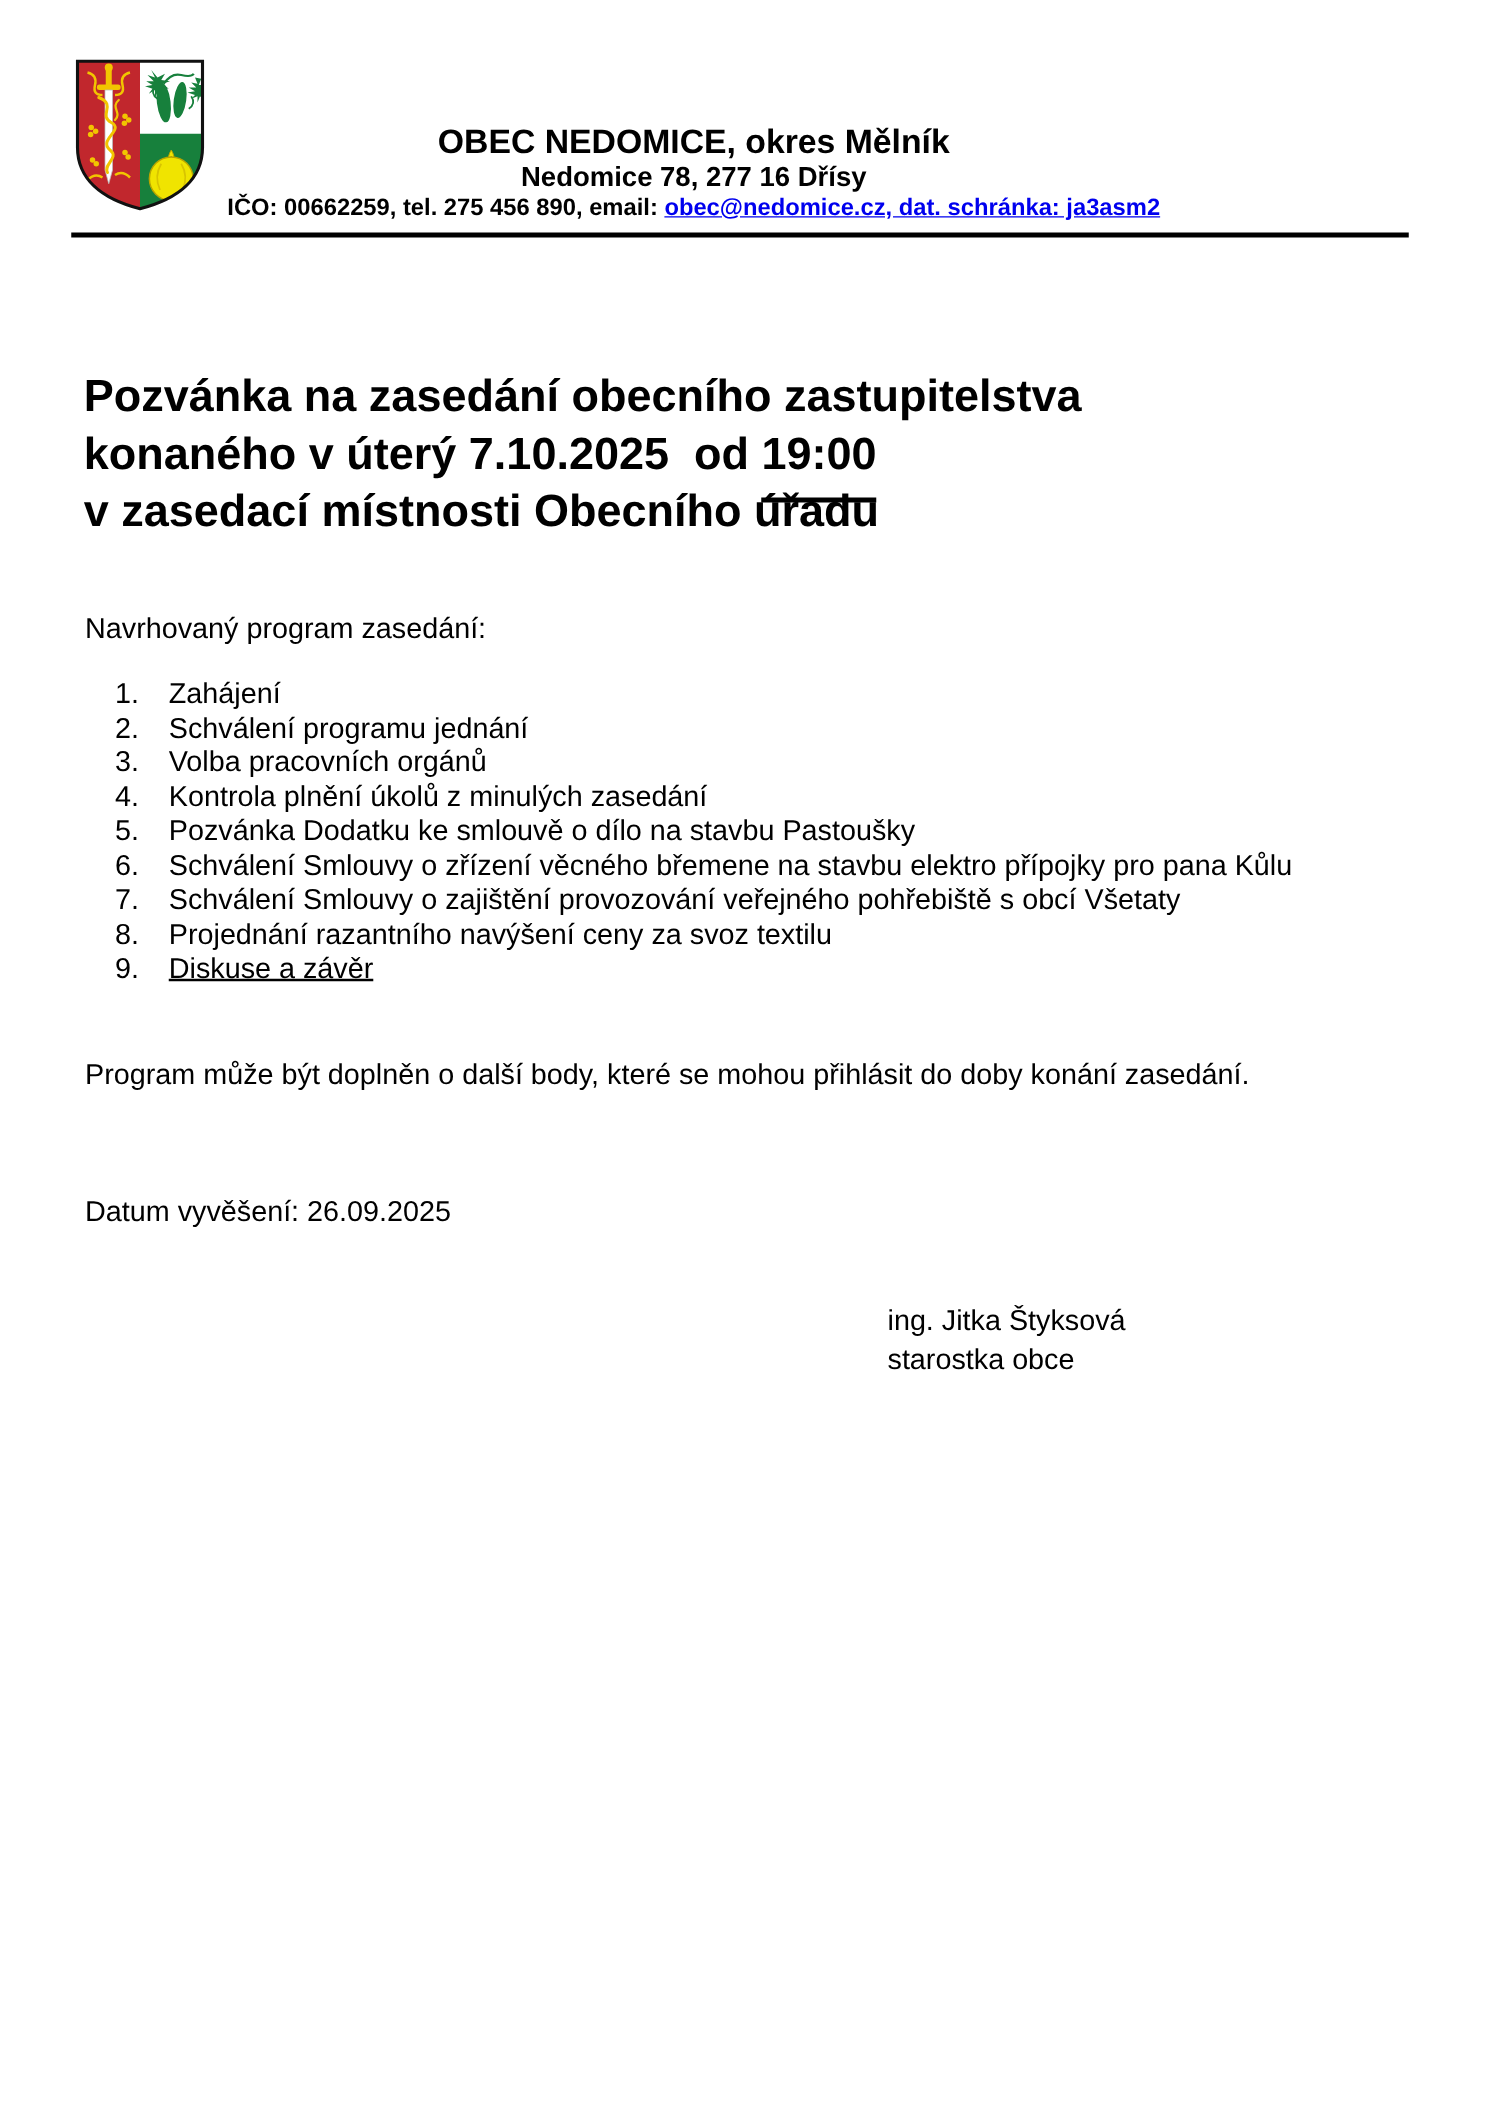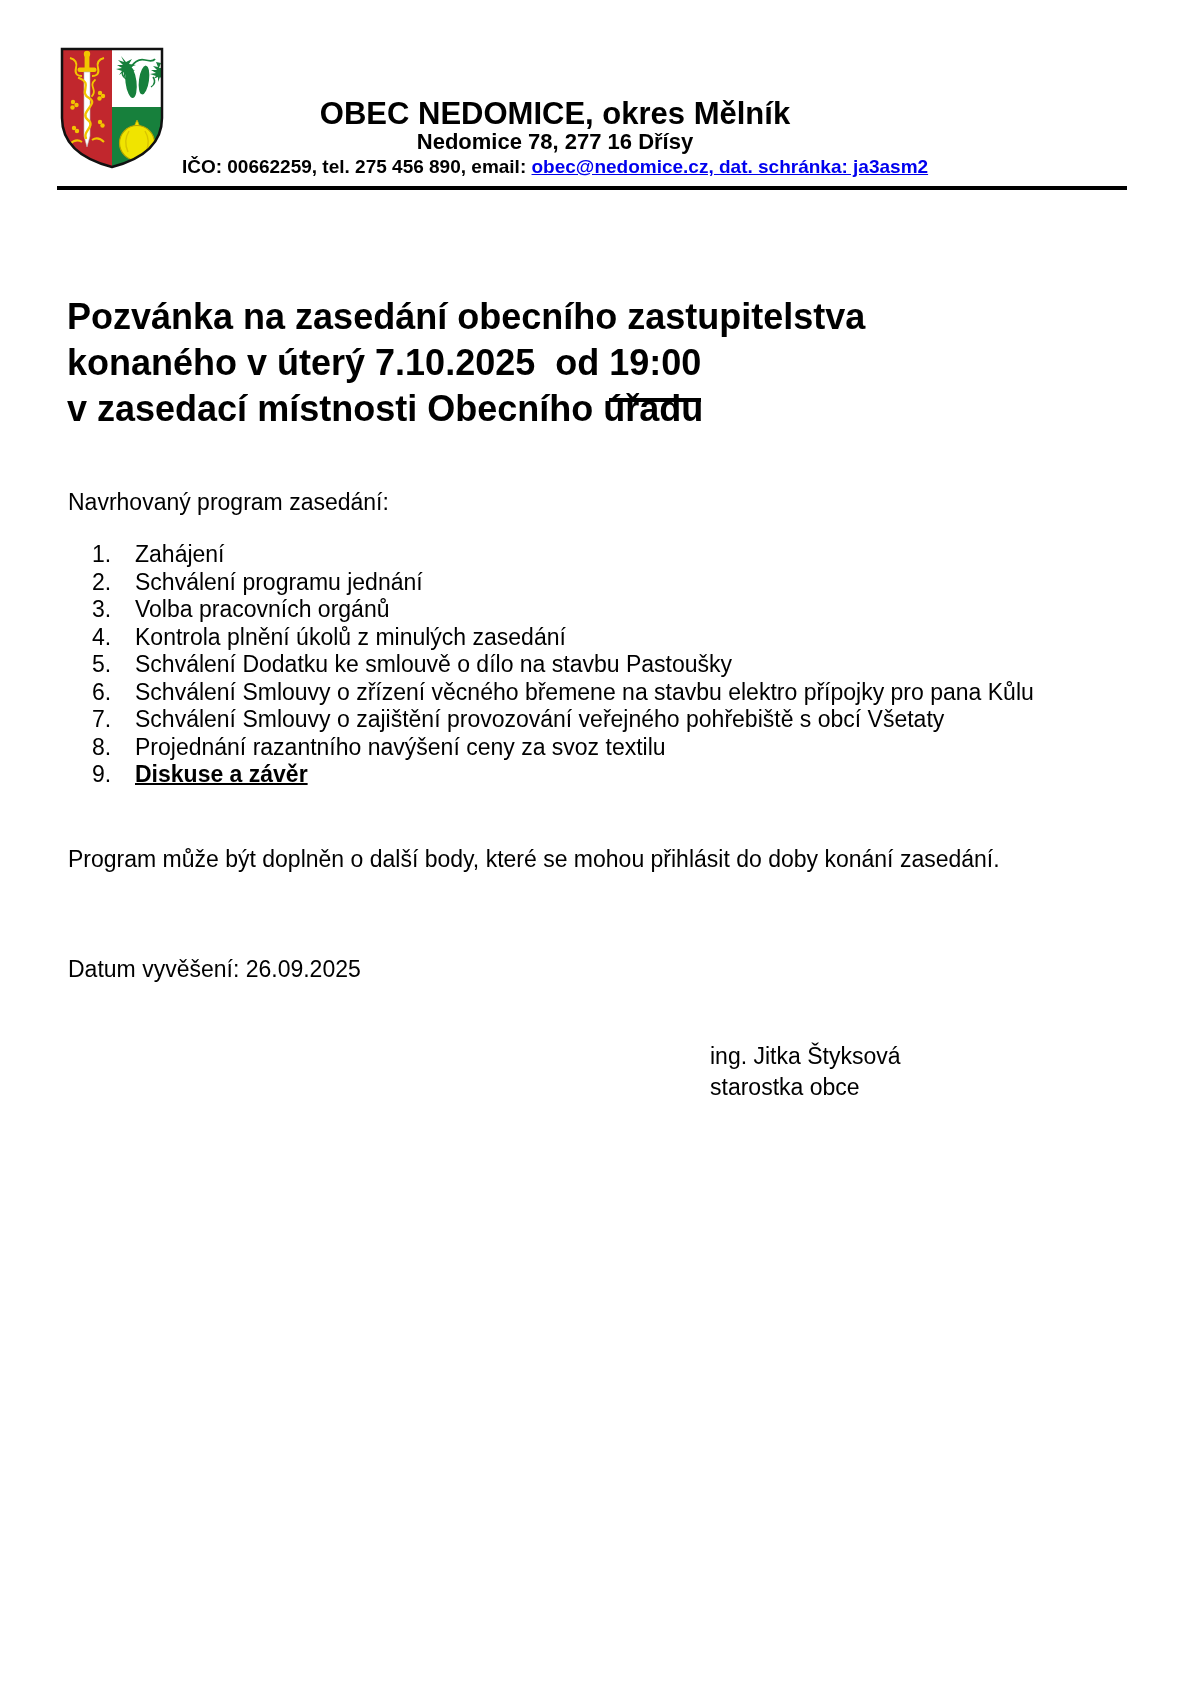--- a/index.html
+++ b/index.html
@@ -10,40 +10,40 @@
   
   .crest { position:absolute; left:58px; top:46px; width:108px; height:124px; }
   .f-red   { fill:var(--crest-red,#c1272d); }
   .f-green { fill:var(--crest-green,#17803c); }
   .s-green { stroke:var(--crest-green,#17803c); }
   .f-gold  { fill:var(--crest-gold,#f2c500); }
   .s-gold  { stroke:var(--crest-gold,#f2c500); }
   .f-onion { fill:var(--crest-onion,#f0e400); }
   
   .header-block { position:absolute; left:67px; top:98px; width:976px; text-align:center; font-weight:700; }
-  .org-name    { font-size:31px; line-height:31px; }
+  .org-name    { font-size:27px; line-height:31px; }
   .org-address { font-size:22px; line-height:26px; }
   .org-contact { font-size:19px; line-height:23px; }
   .org-contact a, .contact-link {
     color:var(--link-color,#0000ee); text-decoration:underline; cursor:pointer;margin-top:24px;
   }
   .rule { position:absolute; left:57px; top:186px; width:1070px; height:4px; background:#000; }
   
   .doc-title {
     position:absolute; left:67px; top:294px; width:976px; 
     font-size:36px; font-weight:700; line-height:46px;
   }
   .doc-title .pre { white-space:pre; }
   .u-time { border-bottom:4px solid #000; padding-bottom:15px; }
   
   .intro { position:absolute; left:68px; top:489px; font-size:23px; }
   .prog-list { position:absolute; left:67px; top:541px; font-size:23px; line-height:27.5px; white-space:nowrap; }
   .prog-item { display:flex; }
   .prog-num  { margin-left:25px; width:43px; flex:0 0 43px; }
-  .prog-text.u { text-decoration:underline; text-decoration-thickness:2px;font-weight:bold; }
+  .prog-text.u { text-decoration:underline; text-decoration-thickness:2px; }
   .note { position:absolute; left:68px; top:846px; font-size:23px; width:1060px; }
   .date { position:absolute; left:68px; top:956px; font-size:23px; }
   .signature { position:absolute; left:710px; top:1041px; font-size:23px; line-height:31px; }
 </style>
 </head>
 <body>
 
 <div id="page">
 
   <div class="crest">
@@ -129,21 +129,21 @@
       <div class="prog-item">
         <span class="prog-num">3.</span>
         <span class="prog-text">Volba pracovních orgánů</span>
       </div>
       <div class="prog-item">
         <span class="prog-num">4.</span>
         <span class="prog-text">Kontrola plnění úkolů z minulých zasedání</span>
       </div>
       <div class="prog-item">
         <span class="prog-num">5.</span>
-        <span class="prog-text">Schválení Dodatku ke smlouvě o dílo na stavbu Pastoušky</span>
+        <span class="prog-text">Pozvánka Dodatku ke smlouvě o dílo na stavbu Pastoušky</span>
       </div>
       <div class="prog-item">
         <span class="prog-num">6.</span>
         <span class="prog-text">Schválení Smlouvy o zřízení věcného břemene na stavbu elektro přípojky pro pana Kůlu</span>
       </div>
       <div class="prog-item">
         <span class="prog-num">7.</span>
         <span class="prog-text">Schválení Smlouvy o zajištění provozování veřejného pohřebiště s obcí Všetaty</span>
       </div>
       <div class="prog-item">

